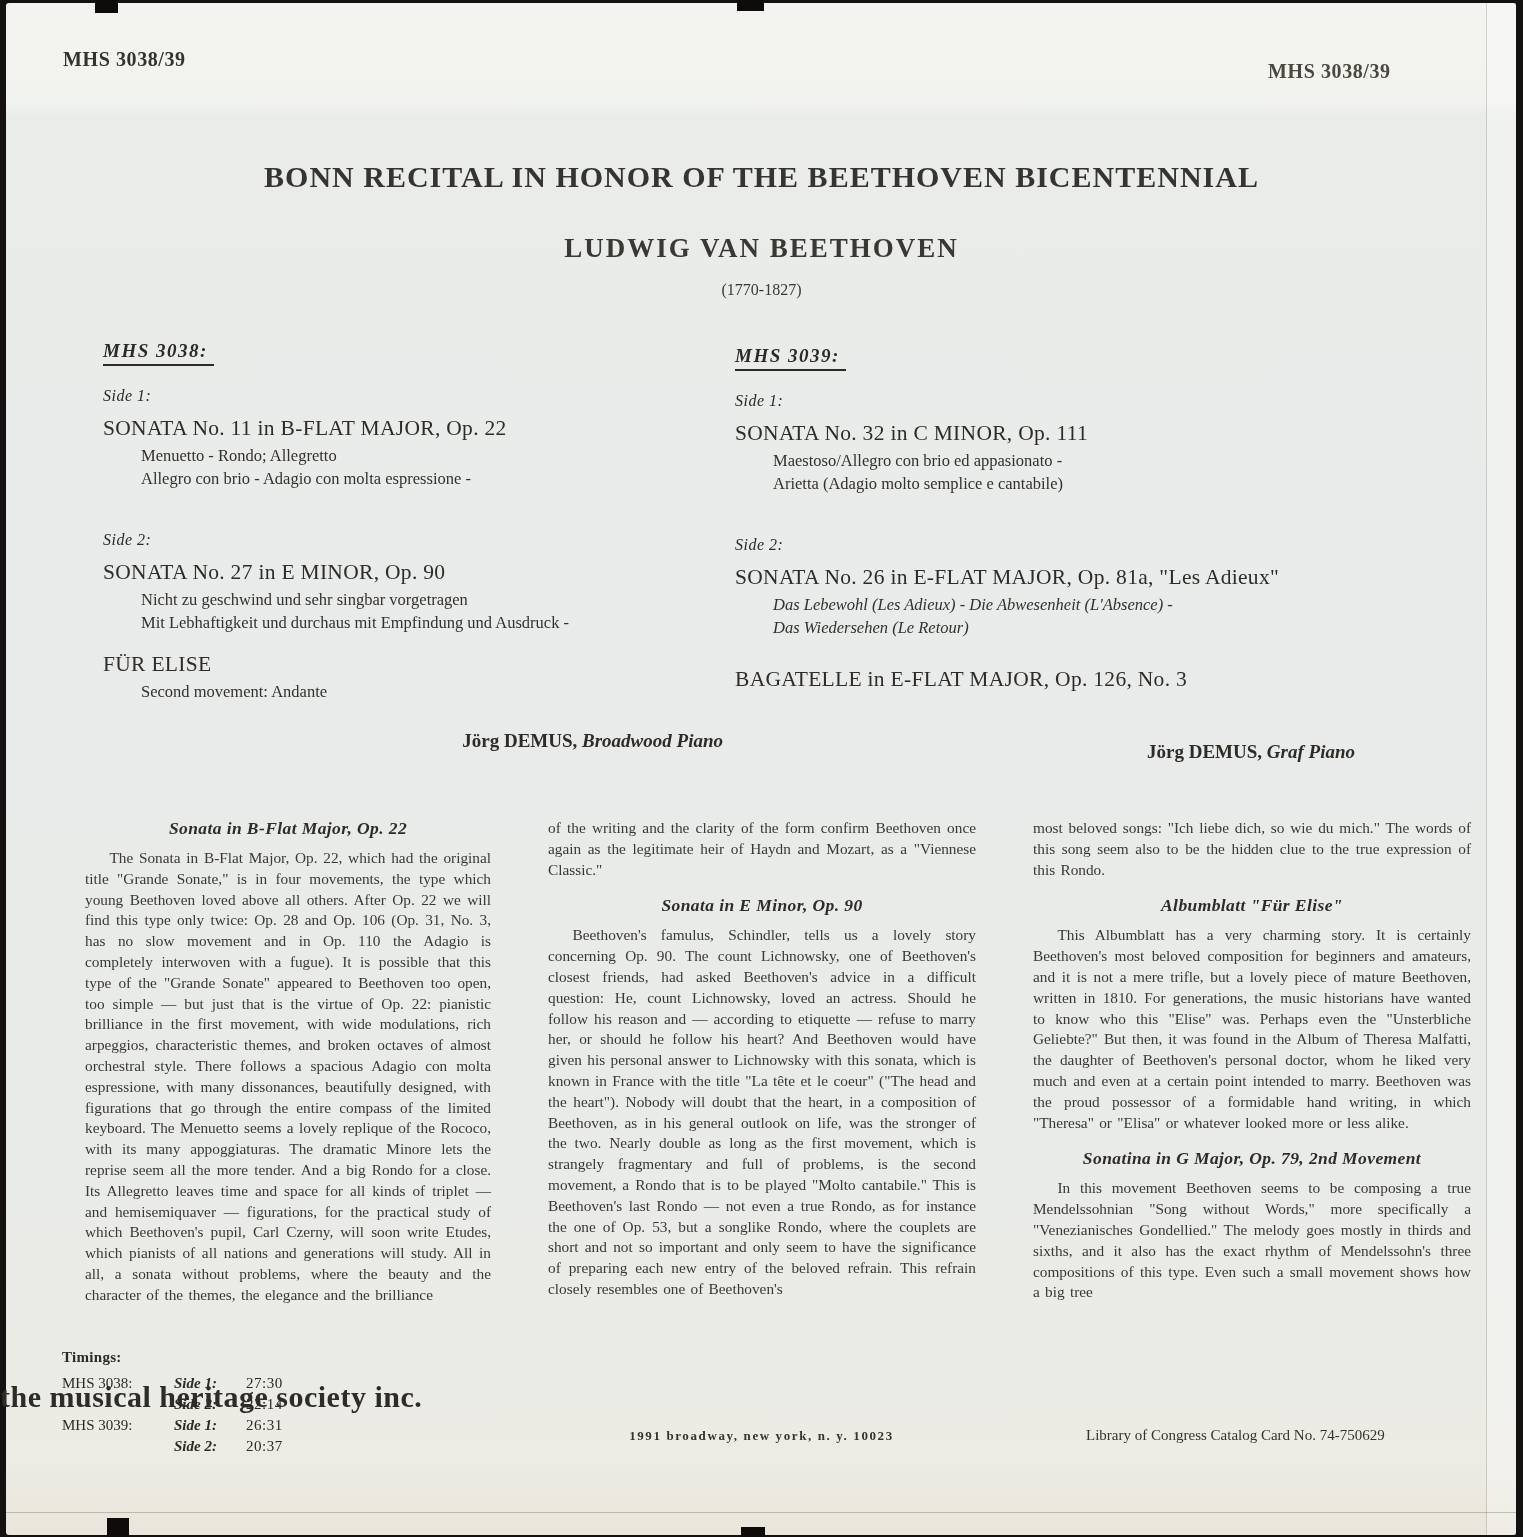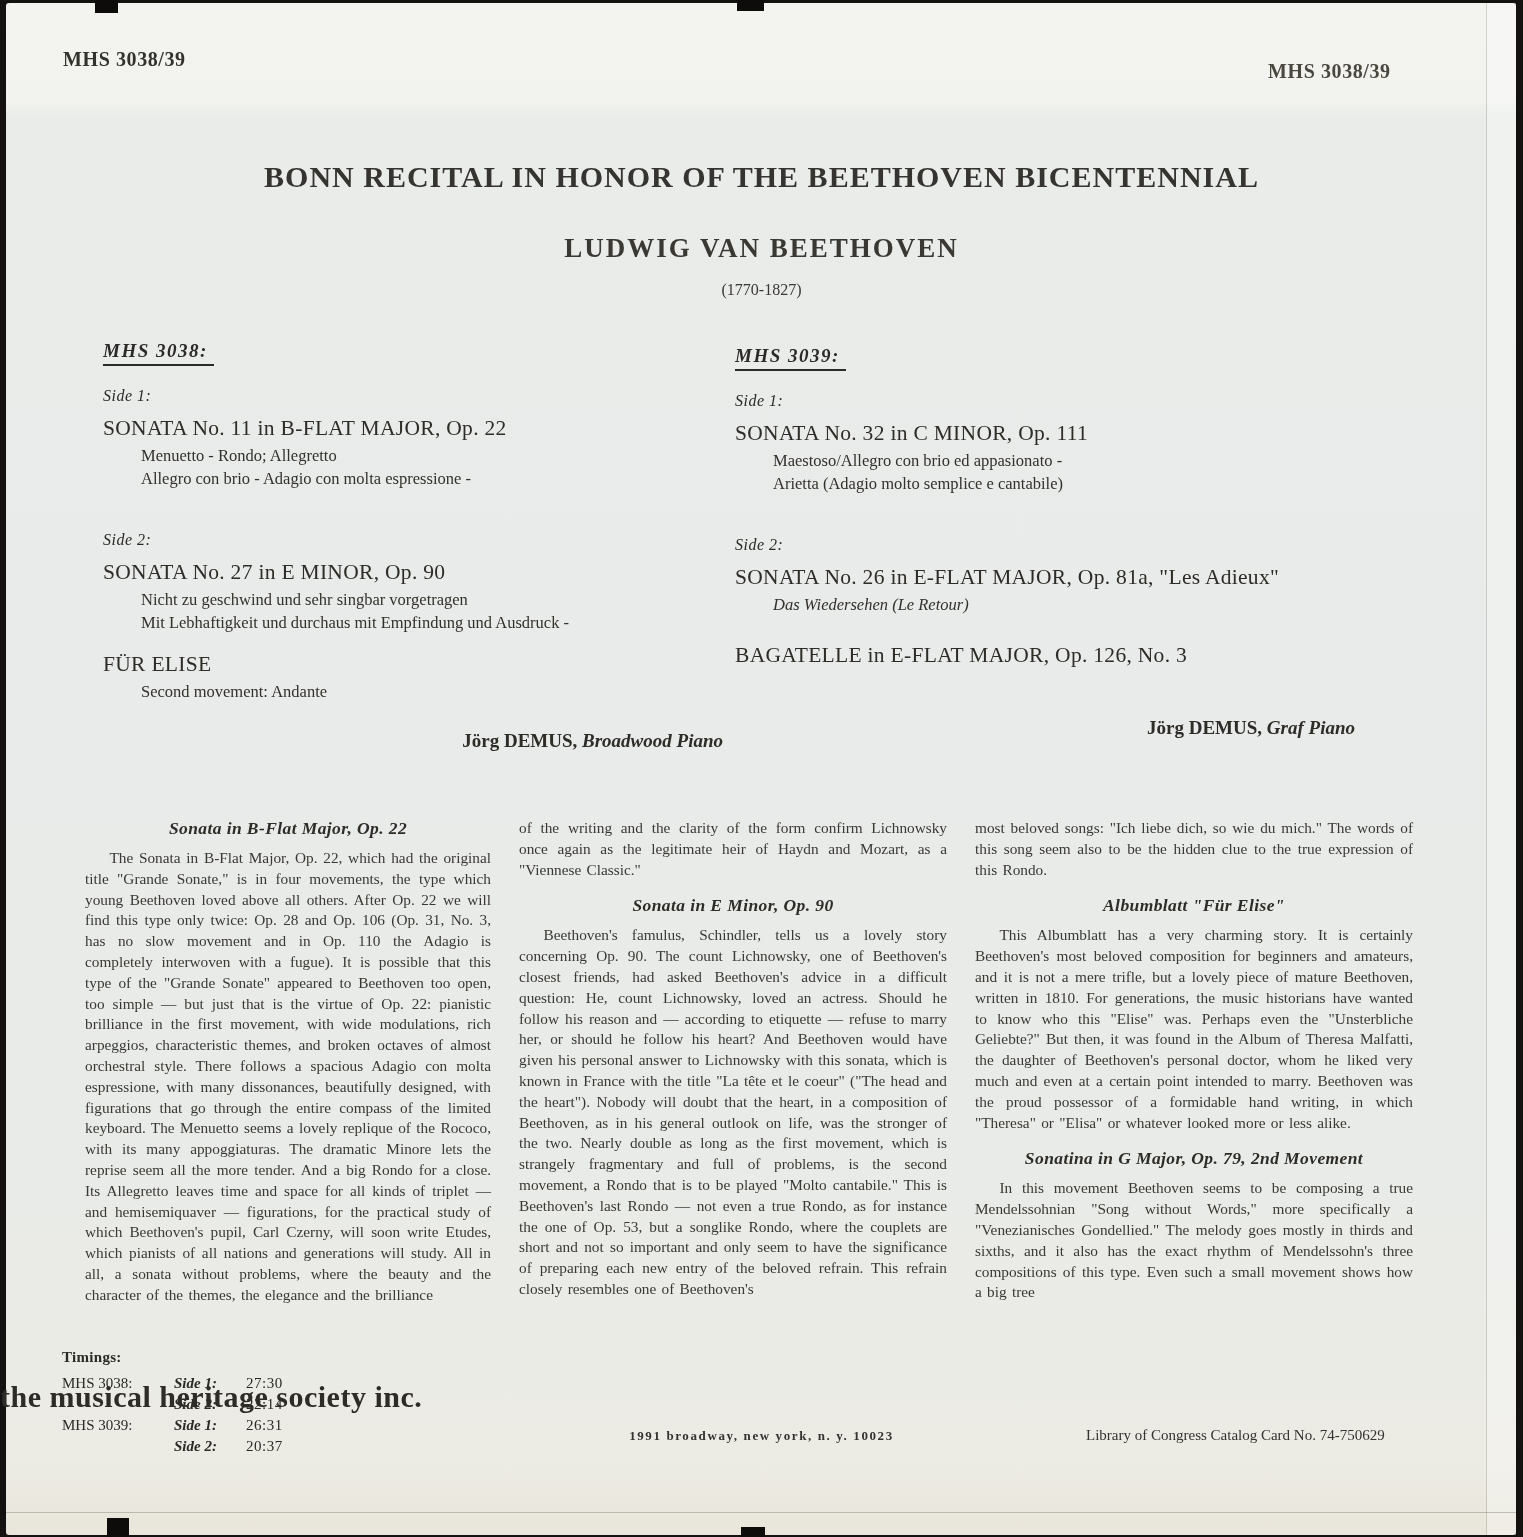--- a/index.html
+++ b/index.html
@@ -46,21 +46,21 @@
   .work-title{font-size:21.5px;margin-top:11px;letter-spacing:.3px;color:#2e2c27;}
   .movements{font-size:16.5px;margin-left:38px;margin-top:3px;line-height:1.42;color:#33312b;}
   .movements.it{font-style:italic;}
   .gap-side2{margin-top:40px;}
   .gap-work{margin-top:17px;}
   .gap-bagatelle{margin-top:27px;}
   .performer{ text-align:right;font-size:19px;font-weight:bold;margin-top:27px;color:#2e2c27;}
   .performer .instr{font-style:italic;}
   .perf-right{margin-top:49px;}
 
-  .notes{position:absolute;left:85px;top:818px;display:flex;gap:28px;z-index:2;}
+  .notes{position:absolute;left:85px;top:818px;display:flex;gap:57px;z-index:2;}
   .ncol1{width:406px;}
   .ncol2{width:428px;}
   .ncol3{width:438px;}
   .nheading{text-align:center;font-weight:bold;font-style:italic;font-size:17.5px;
     letter-spacing:.4px;margin:15px 0 9px;color:#2e2c27;}
   .nheading.first{margin-top:0;}
   .npara{font-size:15.3px;line-height:1.36;text-align:justify;color:#3a3833;word-spacing:1.5px;}
   .indent{text-indent:1.6em;}
 
   .timings{position:absolute;left:62px;top:1349px;font-size:15px;z-index:2;}
@@ -121,36 +121,37 @@
   <div class="tl-label">MHS 3039:</div>
   <div class="side-label">Side 1:</div>
   <div class="work-title">SONATA No. 32 in C MINOR, Op. 111</div>
   <div class="movements">
     <div>Maestoso/Allegro con brio ed appasionato  -</div>
     <div>Arietta (Adagio molto semplice e cantabile)</div>
   </div>
   <div class="side-label gap-side2">Side 2:</div>
   <div class="work-title">SONATA No. 26 in E-FLAT MAJOR, Op. 81a, "Les Adieux"</div>
   <div class="movements it">
+    <div>Das Lebewohl (Les Adieux)  -  Die Abwesenheit (L'Absence)  -</div>
     <div>Das Wiedersehen (Le Retour)</div>
   </div>
   <div class="work-title gap-bagatelle">BAGATELLE in E-FLAT MAJOR, Op. 126, No. 3</div>
   <div class="performer perf-right">
     <span>Jörg DEMUS,</span>
     <span class="instr">Graf Piano</span>
   </div>
 </div>
 
 <div class="notes">
   <div class="ncol1">
     <div class="nheading first">Sonata in B-Flat Major, Op. 22</div>
     <div class="npara indent">The Sonata in B-Flat Major, Op. 22, which had the original title "Grande Sonate," is in four movements, the type which young Beethoven loved above all others. After Op. 22 we will find this type only twice: Op. 28 and Op. 106 (Op. 31, No. 3, has no slow movement and in Op. 110 the Adagio is completely interwoven with a fugue). It is possible that this type of the "Grande Sonate" appeared to Beethoven too open, too simple — but just that is the virtue of Op. 22: pianistic brilliance in the first movement, with wide modulations, rich arpeggios, characteristic themes, and broken octaves of almost orchestral style. There follows a spacious Adagio con molta espressione, with many dissonances, beautifully designed, with figurations that go through the entire compass of the limited keyboard. The Menuetto seems a lovely replique of the Rococo, with its many appoggiaturas. The dramatic Minore lets the reprise seem all the more tender. And a big Rondo for a close. Its Allegretto leaves time and space for all kinds of triplet — and hemisemiquaver — figurations, for the practical study of which Beethoven's pupil, Carl Czerny, will soon write Etudes, which pianists of all nations and generations will study. All in all, a sonata without problems, where the beauty and the character of the themes, the elegance and the brilliance</div>
   </div>
   <div class="ncol2">
-    <div class="npara">of the writing and the clarity of the form confirm Lichnowsky once again as the legitimate heir of Haydn and Mozart, as a "Viennese Classic."</div>
+    <div class="npara">of the writing and the clarity of the form confirm Beethoven once again as the legitimate heir of Haydn and Mozart, as a "Viennese Classic."</div>
     <div class="nheading">Sonata in E Minor, Op. 90</div>
     <div class="npara indent">Beethoven's famulus, Schindler, tells us a lovely story concerning Op. 90. The count Lichnowsky, one of Beethoven's closest friends, had asked Beethoven's advice in a difficult question: He, count Lichnowsky, loved an actress. Should he follow his reason and — according to etiquette — refuse to marry her, or should he follow his heart? And Beethoven would have given his personal answer to Lichnowsky with this sonata, which is known in France with the title "La tête et le coeur" ("The head and the heart"). Nobody will doubt that the heart, in a composition of Beethoven, as in his general outlook on life, was the stronger of the two. Nearly double as long as the first movement, which is strangely fragmentary and full of problems, is the second movement, a Rondo that is to be played "Molto cantabile." This is Beethoven's last Rondo — not even a true Rondo, as for instance the one of Op. 53, but a songlike Rondo, where the couplets are short and not so important and only seem to have the significance of preparing each new entry of the beloved refrain. This refrain closely resembles one of Beethoven's</div>
   </div>
   <div class="ncol3">
     <div class="npara">most beloved songs: "Ich liebe dich, so wie du mich." The words of this song seem also to be the hidden clue to the true expression of this Rondo.</div>
     <div class="nheading">Albumblatt "Für Elise"</div>
     <div class="npara indent">This Albumblatt has a very charming story. It is certainly Beethoven's most beloved composition for beginners and amateurs, and it is not a mere trifle, but a lovely piece of mature Beethoven, written in 1810. For generations, the music historians have wanted to know who this "Elise" was. Perhaps even the "Unsterbliche Geliebte?" But then, it was found in the Album of Theresa Malfatti, the daughter of Beethoven's personal doctor, whom he liked very much and even at a certain point intended to marry. Beethoven was the proud possessor of a formidable hand writing, in which "Theresa" or "Elisa" or whatever looked more or less alike.</div>
     <div class="nheading">Sonatina in G Major, Op. 79, 2nd Movement</div>
     <div class="npara indent">In this movement Beethoven seems to be composing a true Mendelssohnian "Song without Words," more specifically a "Venezianisches Gondellied." The melody goes mostly in thirds and sixths, and it also has the exact rhythm of Mendelssohn's three compositions of this type. Even such a small movement shows how a big tree</div>
   </div>

